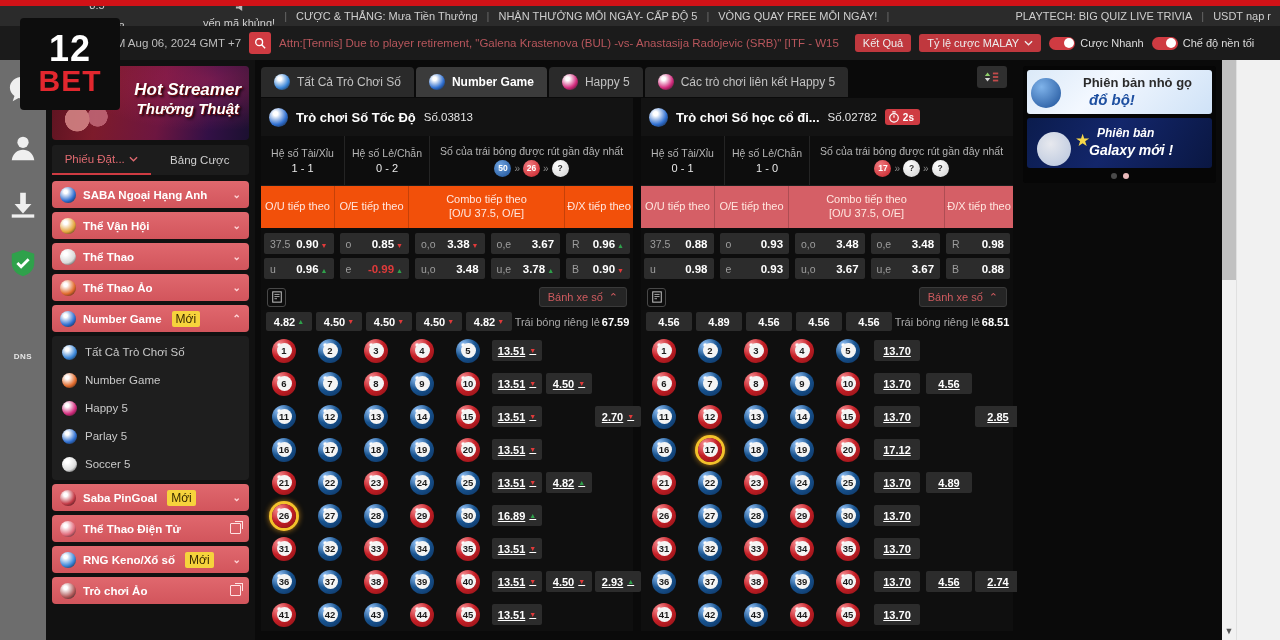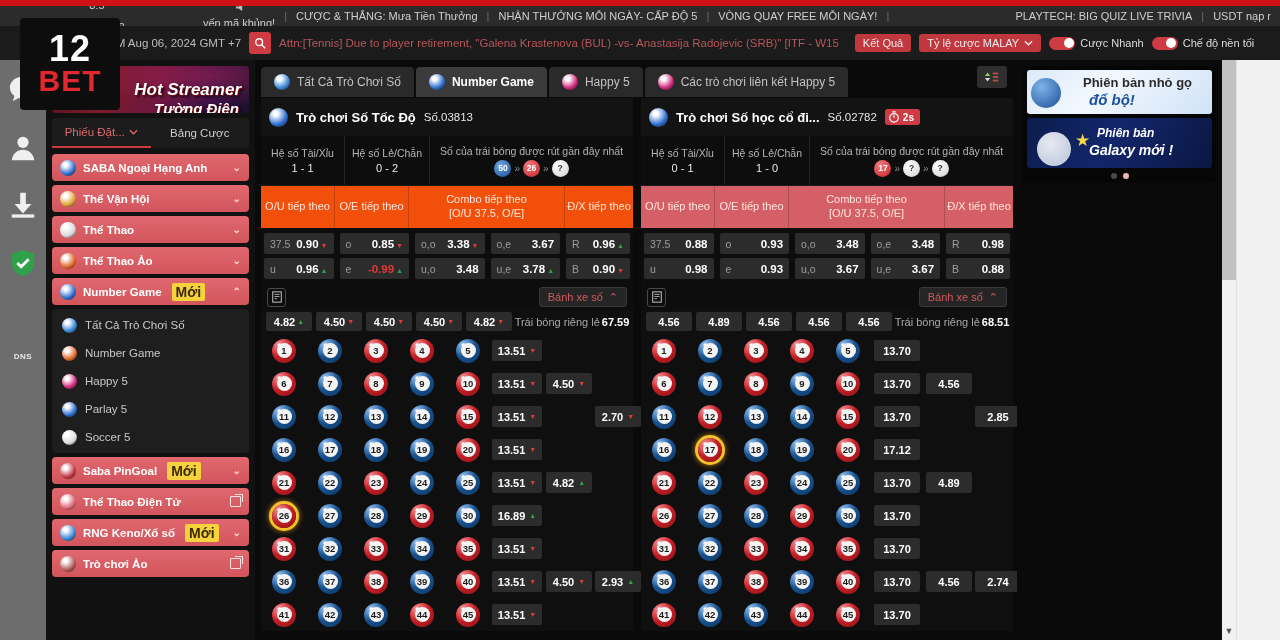--- a/index.html
+++ b/index.html
@@ -60,21 +60,21 @@
     z-index:40;
   }
   .logo .l1{color:#fff;font-size:36px;font-weight:bold;line-height:.95;letter-spacing:1px;}
   .logo .l2{color:#e2272e;font-size:30px;font-weight:bold;line-height:1;letter-spacing:1px;}
   
   .sidebar{
     position:absolute;left:46px;top:60px;width:209px;height:580px;background:#111;
     padding:6px;overflow:hidden;
   }
   .promo{
-    height:47px;border-radius:4px;margin-bottom:5px;position:relative;overflow:hidden;
+    height:74px;border-radius:4px;margin-bottom:5px;position:relative;overflow:hidden;
     background:linear-gradient(100deg,#5a1320 0%,#7d1b2b 25%,#6d1640 55%,#331046 80%,#1b1030 100%);
   }
   .promo .t1{position:absolute;right:8px;top:14px;color:#fff;font-size:17px;font-weight:bold;
      text-shadow:1px 1px 0 #7a0b12,2px 2px 3px #000;font-style:italic;}
   .promo .t2{position:absolute;right:10px;top:34px;color:#fff;font-size:15px;font-weight:bold;
      text-shadow:1px 1px 0 #7a0b12,2px 2px 3px #000;font-style:italic;}
   .promo .girl{position:absolute;left:6px;bottom:0;width:64px;height:52px;
      background:radial-gradient(circle at 30% 60%,#d98a8a 0 22%,transparent 23%),
                 radial-gradient(circle at 62% 55%,#c46a7a 0 20%,transparent 21%);
      opacity:.85;}
@@ -87,21 +87,21 @@
   .tabsrow .tb.act{color:#e06a70;border-bottom:2px solid #cf3b42;}
   .navitem{
     height:27px;border-radius:4px;margin-bottom:4px;display:flex;align-items:center;
     padding:0 8px;gap:7px;font-size:11.5px;color:#fff;font-weight:bold;
     background:linear-gradient(180deg,#e0686e,#d2555c);
     position:relative;
   }
   .navitem .ico{width:16px;height:16px;border-radius:50%;display:block;flex:0 0 auto;}
   .navitem .chev{margin-left:auto;color:#ffd7d9;font-size:10px;}
   .badge{
-    background:#f6d33c;color:#3a2a00;font-size:14px;font-weight:bold;border-radius:2px;
+    background:#f6d33c;color:#3a2a00;font-size:12px;font-weight:normal;border-radius:2px;
     padding:1px 4px;margin-left:3px;
   }
   .subwrap{background:#1e1e1e;border-radius:4px;padding:2px 0;margin-bottom:4px;}
   .subitem{height:28px;display:flex;align-items:center;gap:8px;padding:0 10px;font-size:11.5px;color:#c9c9c9;}
   .subitem .ico{width:15px;height:15px;border-radius:50%;flex:0 0 auto;}
   .extico{margin-left:auto;width:11px;height:11px;border:1.4px solid #ffe3e4;border-radius:1px;position:relative;}
   .extico::after{content:"";position:absolute;right:-3px;top:-3px;width:7px;height:7px;border-top:1.4px solid #ffe3e4;border-right:1.4px solid #ffe3e4;}
   
   .content{position:absolute;left:255px;top:60px;width:762px;height:580px;background:#0a0a0a;overflow:hidden;}
   .gtabs{display:flex;gap:2px;padding:6px 6px 0 6px;height:38px;align-items:center;position:relative;}
@@ -172,21 +172,21 @@
      font-size:9.5px;font-weight:bold;color:#1b1b1b;position:relative;}
   .ball.r{background:radial-gradient(circle at 30% 25%,#fff 0 4%,#ef7b80 10%,#c41f26 48%,#8d1116 100%);}
   .ball.b{background:radial-gradient(circle at 30% 25%,#fff 0 4%,#7fb0e6 10%,#18538f 48%,#0c3260 100%);}
   .ball .core{width:15px;height:15px;border-radius:50%;background:#f4f4f4;display:flex;align-items:center;justify-content:center;}
   .ball.sel{box-shadow:0 0 0 3px #f3c22b, 0 0 6px 2px #f3a41b;}
   .sidecols{flex:1;display:flex;}
   .sidecol{width:52px;}
   .sidecol.wide{width:auto;flex:1;}
   .scell{height:33px;display:flex;align-items:center;justify-content:center;}
   .obox{height:21px;min-width:46px;background:#2c2c2c;border-radius:2px;display:flex;align-items:center;
-     justify-content:center;gap:2px;padding:8px 6px;font-size:11px;font-weight:bold;color:#fff;}
+     justify-content:center;gap:2px;padding:8px 6px;font-size:11px;font-weight:bold;color:#fff;text-decoration:underline;}
   
   .rightcol{position:absolute;left:1017px;top:60px;width:205px;height:580px;background:#0a0a0a;padding:6px;}
   .bansl{background:#060606;border-radius:3px;padding:4px;}
   .ban1{height:44px;border-radius:3px;background:linear-gradient(135deg,#dbe9f8,#f3f8ff 40%,#cfe2f7);
      position:relative;overflow:hidden;}
   .ban1 .tt1{position:absolute;left:56px;top:5px;font-size:13px;color:#2b2b2b;font-weight:bold;}
   .ban1 .tt2{position:absolute;left:62px;top:21px;font-size:15px;color:#1d4fa0;font-weight:bold;font-style:italic;}
   .ban1 .pl{position:absolute;left:4px;top:8px;width:30px;height:30px;border-radius:50%;
      background:radial-gradient(circle at 35% 30%,#7fb3ea,#1b4f97);}
   .ban2{height:50px;border-radius:3px;margin-top:4px;position:relative;overflow:hidden;
@@ -303,21 +303,21 @@
 <div class="logo">
   <div class="l1">12</div>
   <div class="l2">BET</div>
 </div>
 
 <div class="sidebar">
   <div class="promo">
     <div class="hot"></div>
     <div class="girl"></div>
     <div class="t1">Hot Streamer</div>
-    <div class="t2">Tường Điện</div>
+    <div class="t2">Thưởng Thuật</div>
   </div>
 
   <div class="tabsrow">
     <div class="tb act">
       <span>Phiếu Đặt...</span>
       <svg width="9" height="6" viewBox="0 0 10 6">
           <path d="M1 1l4 4 4-4" stroke="#e06a70" stroke-width="1.4" fill="none"></path>
         </svg>
     </div>
     <div class="tb">Bảng Cược</div>

